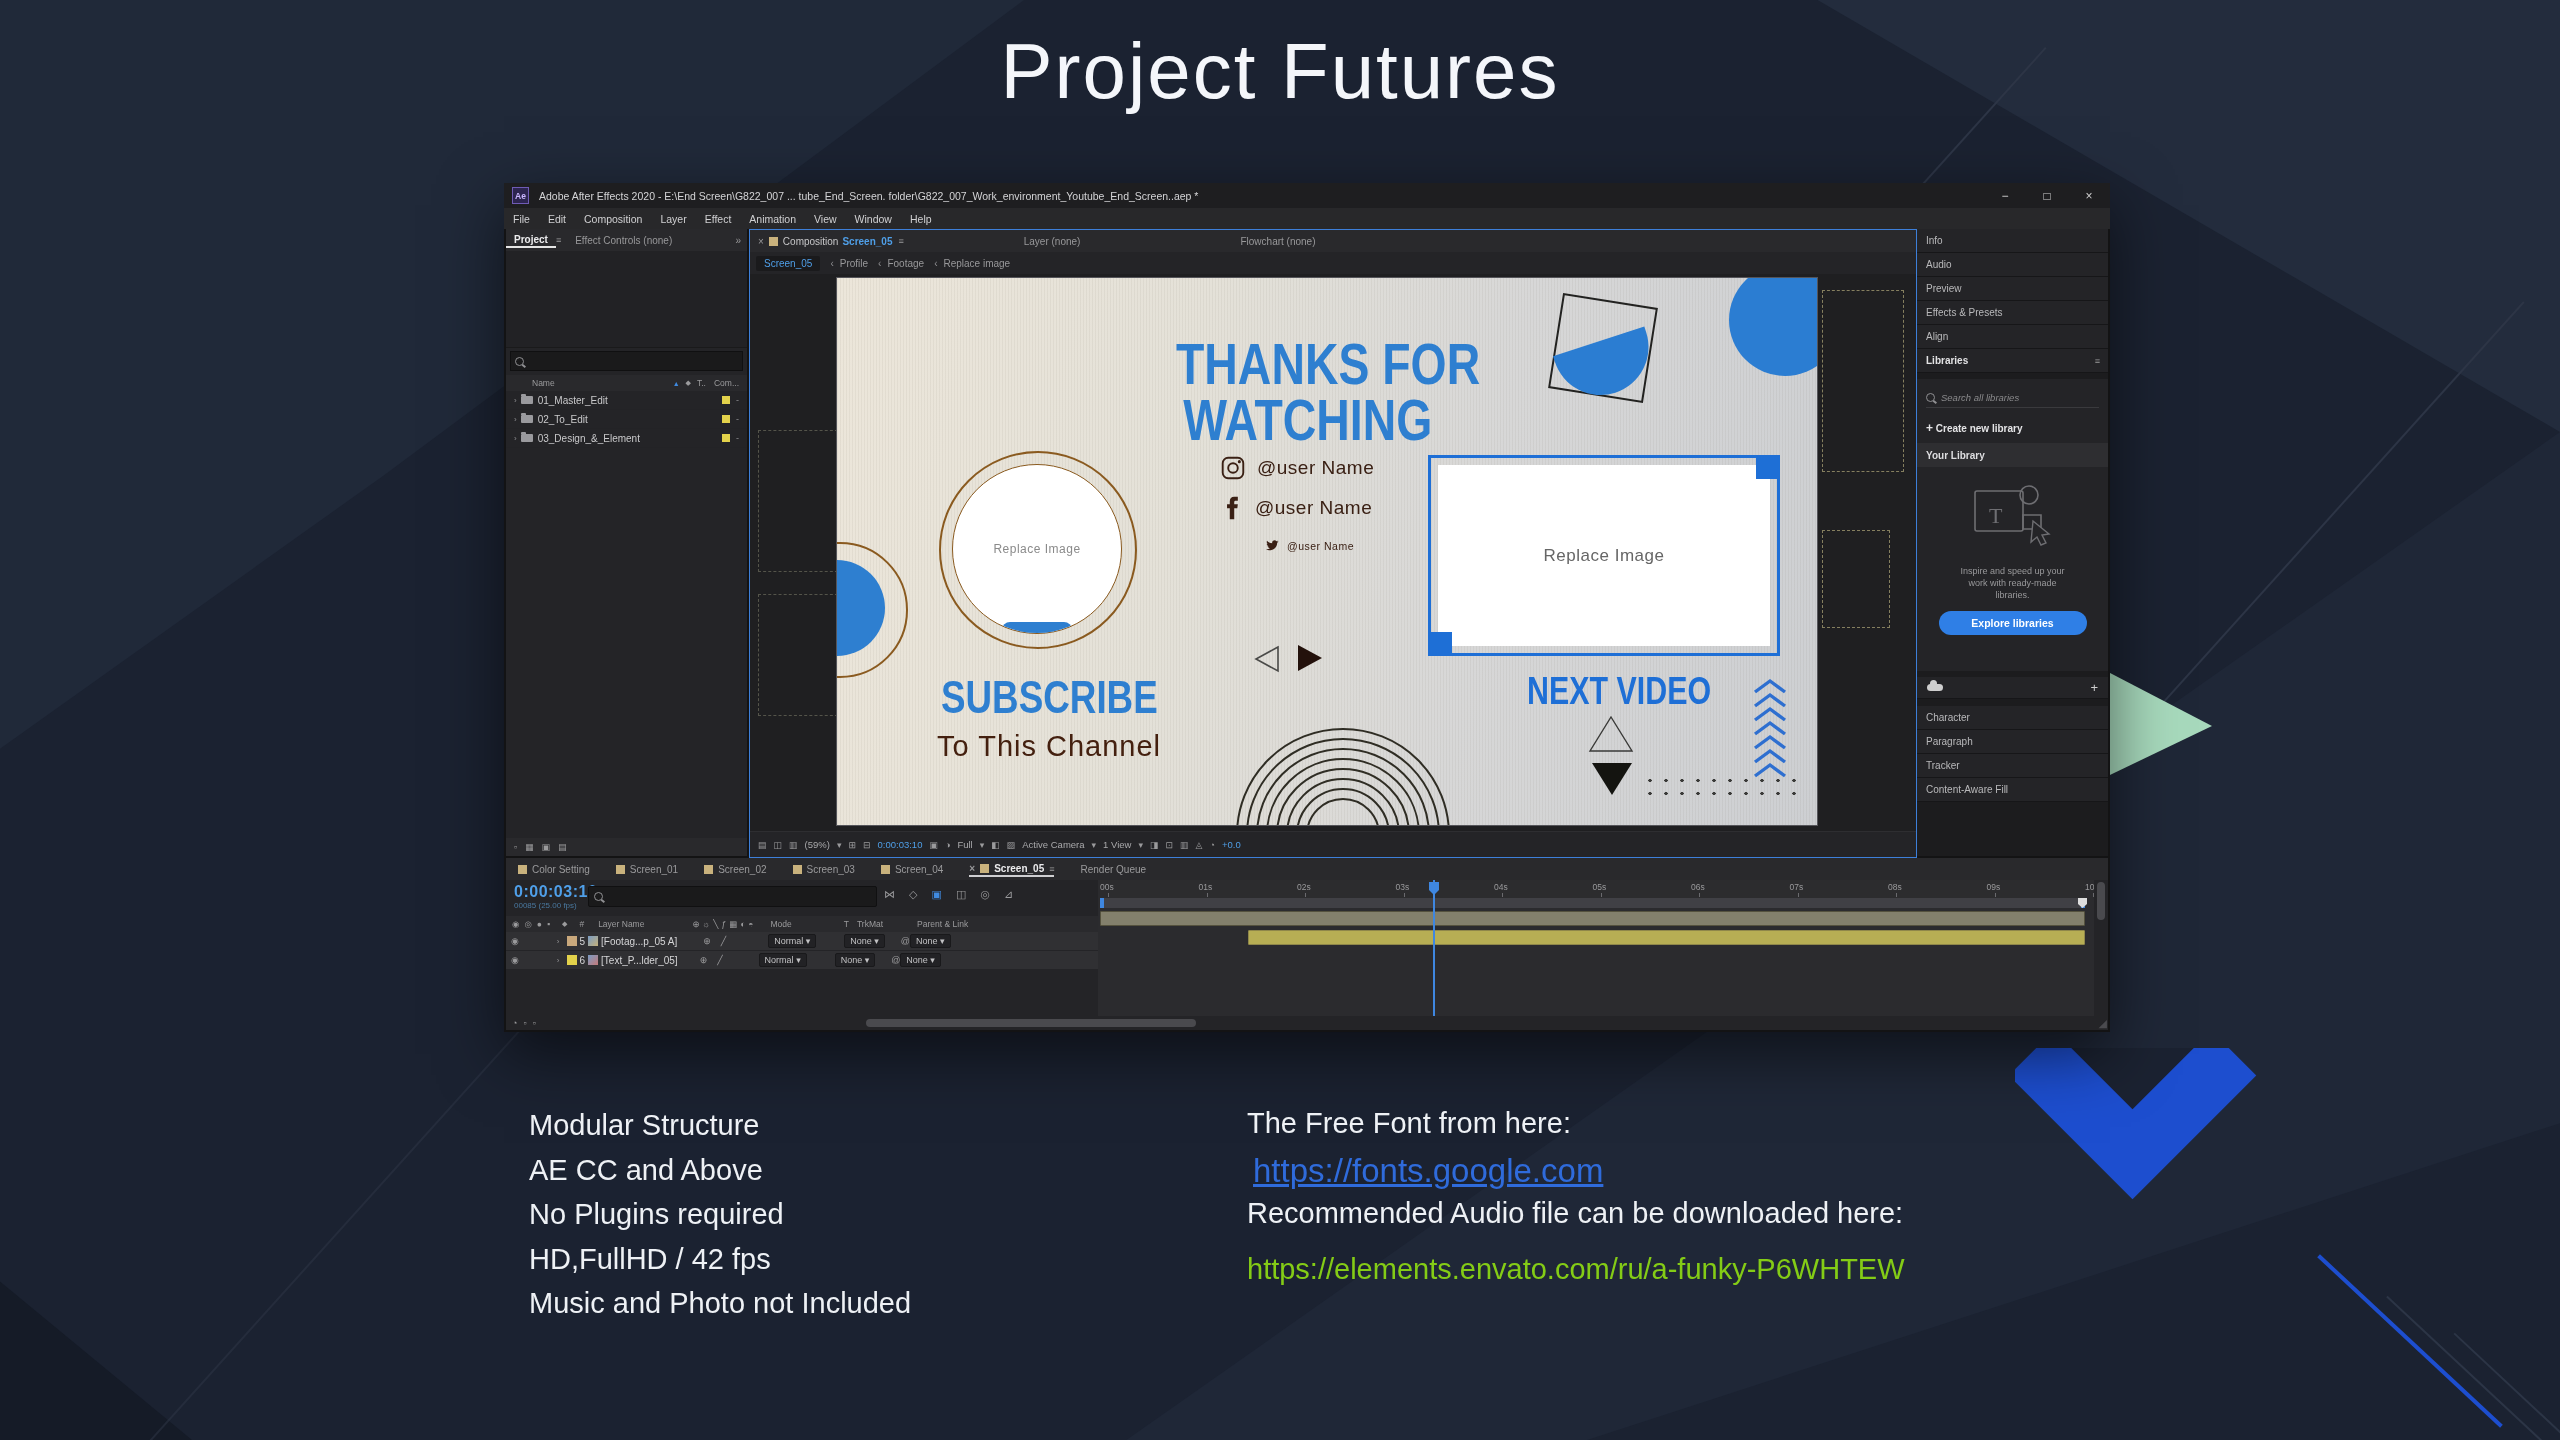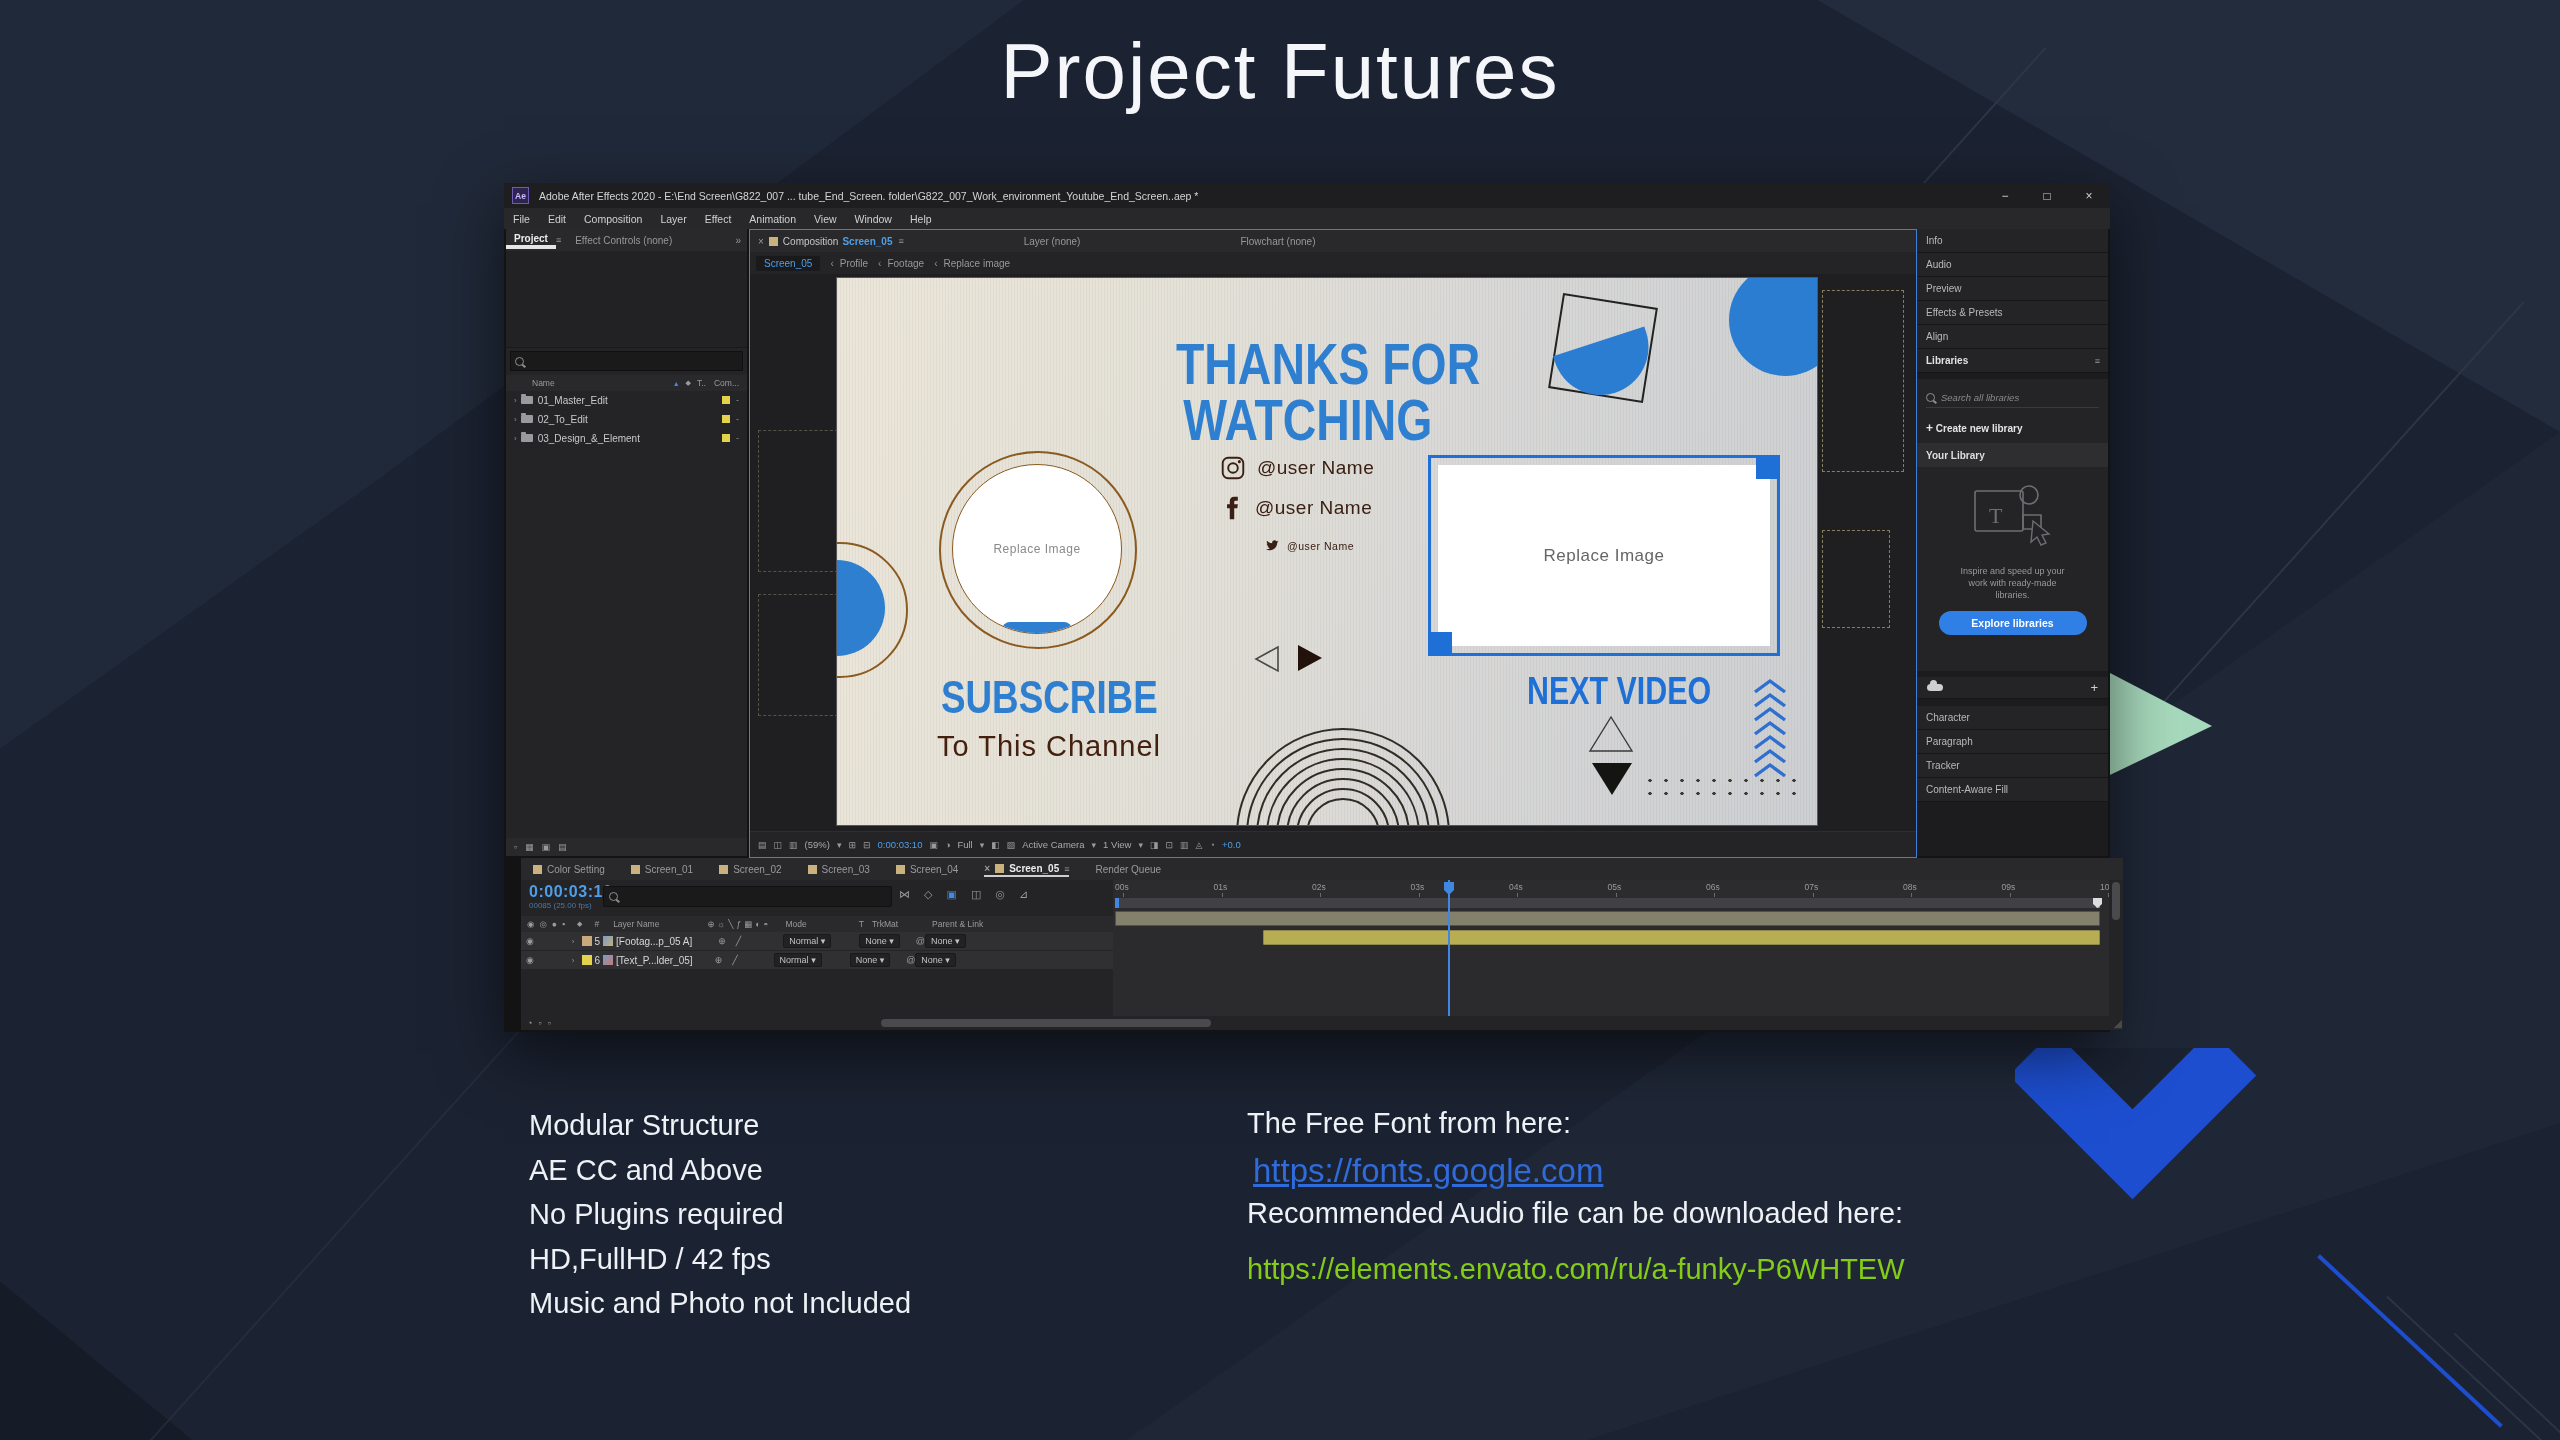--- a/index.html
+++ b/index.html
@@ -49,21 +49,21 @@
   
   .panel{position:absolute;background:#242427;overflow:hidden;}
   .ptabs{position:absolute;left:0;top:0;right:0;height:22px;background:#29292c;display:flex;
          align-items:center;white-space:nowrap;}
   .dim{color:#98989a;}
   .blue-txt{color:#4f9fe8;}
   .ico{font-size:9px;color:#9a9a9c;}
 
   
   .p-project{left:2px;top:46px;width:241px;height:627px;}
-  .tab-active{color:#ececee;border-bottom:4px solid #e5e5e5;padding:2px 8px 1px 8px;font-weight:bold;}
+  .tab-active{color:#ececee;border-bottom:2px solid #e5e5e5;padding:2px 8px 1px 8px;font-weight:bold;}
   .proj-preview{position:absolute;left:0;top:22px;right:0;height:96px;background:#222225;border-bottom:1px solid #1a1a1b;}
   .search-row{position:absolute;left:4px;top:122px;right:4px;height:18px;background:#1a1a1b;
               border:1px solid #101011;display:flex;align-items:center;padding-left:4px;}
   .mag{width:7px;height:7px;border:1.4px solid #8f8f92;border-radius:50%;position:relative;display:inline-block;}
   .mag:after{content:"";position:absolute;left:6px;top:7px;width:4px;height:1.5px;background:#8f8f92;transform:rotate(40deg);}
   .proj-cols{position:absolute;left:0;top:146px;right:0;height:16px;background:#29292c;display:flex;
              align-items:center;font-size:8.5px;color:#9b9b9d;}
   .proj-rows{position:absolute;left:0;top:162px;right:0;}
   .prow{height:18px;display:flex;align-items:center;font-size:10px;color:#c9c9cb;border-bottom:1px solid #232326;}
   .tw{color:#8f8f92;margin:0 4px 0 8px;font-size:8px;}
@@ -137,21 +137,21 @@
   .lib-cap{position:absolute;left:0;right:0;top:186px;text-align:center;font-size:9px;line-height:12px;color:#99999b;}
   .lib-btn{position:absolute;left:50%;transform:translateX(-50%);top:232px;width:148px;height:24px;
            background:#2f7fe6;border-radius:12px;color:#fff;font-weight:bold;font-size:10.5px;
            display:flex;align-items:center;justify-content:center;}
   .cloud-row{position:absolute;left:0;right:0;top:448px;height:22px;background:#242427;display:flex;
              align-items:center;padding:0 10px;color:#cfcfcf;border-bottom:1px solid #161618;box-sizing:border-box;}
   .cloud{width:16px;height:7px;background:#cfcfcf;border-radius:6px;position:relative;}
   .cloud:before{content:"";position:absolute;left:3px;top:-4px;width:7px;height:7px;background:#cfcfcf;border-radius:50%;}
 
   
-  .p-tl{left:17px;top:675px;width:1602px;height:172px;}
+  .p-tl{left:2px;top:675px;width:1602px;height:172px;}
   .tl-tabs{position:absolute;left:0;top:0;right:0;height:22px;background:#29292c;display:flex;
            align-items:center;gap:26px;padding-left:12px;font-size:10px;color:#9a9a9c;white-space:nowrap;}
   .tl-tab{display:flex;align-items:center;gap:5px;}
   .tl-tab .beige-sq{margin:0;}
   .tl-tab.active{color:#ececee;border-bottom:2px solid #cfcfd2;padding:2px 0 1px 0;font-weight:bold;}
   .tl-left{position:absolute;left:0;top:22px;width:592px;bottom:0;background:#242427;}
   .tl-tc{position:absolute;left:8px;top:3px;font-size:16px;font-weight:bold;color:#4f9fe8;letter-spacing:.5px;}
   .tl-frames{position:absolute;left:8px;top:21px;font-size:8px;color:#49789f;}
   .tl-search{position:absolute;left:82px;top:6px;width:282px;height:19px;background:#1a1a1b;
              border:1px solid #101011;border-radius:2px;display:flex;align-items:center;padding-left:5px;}

